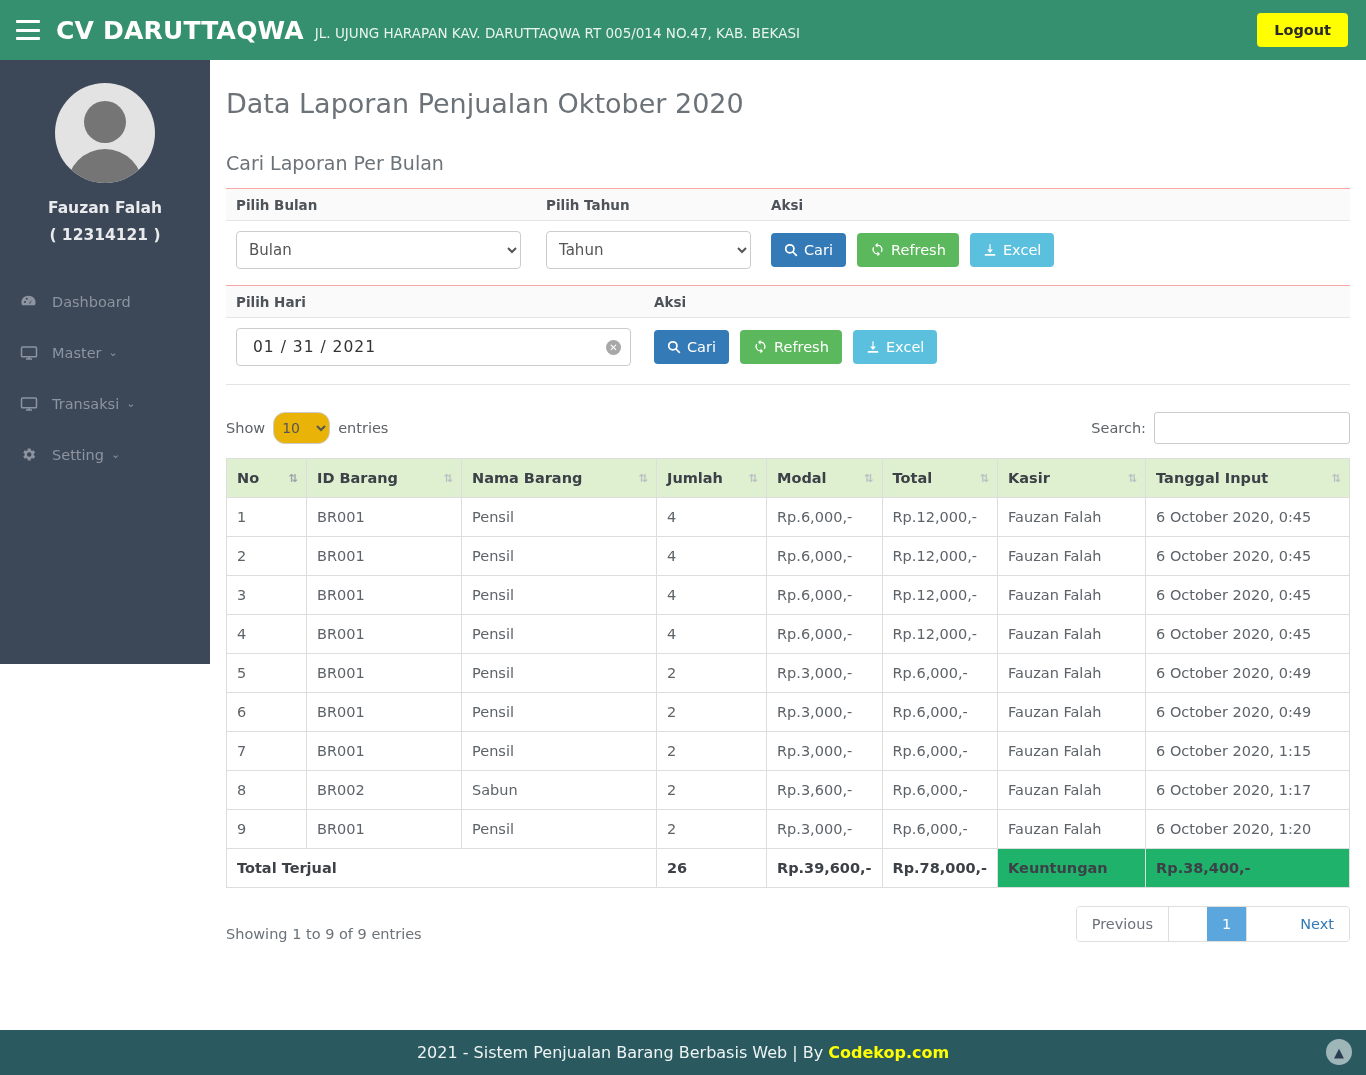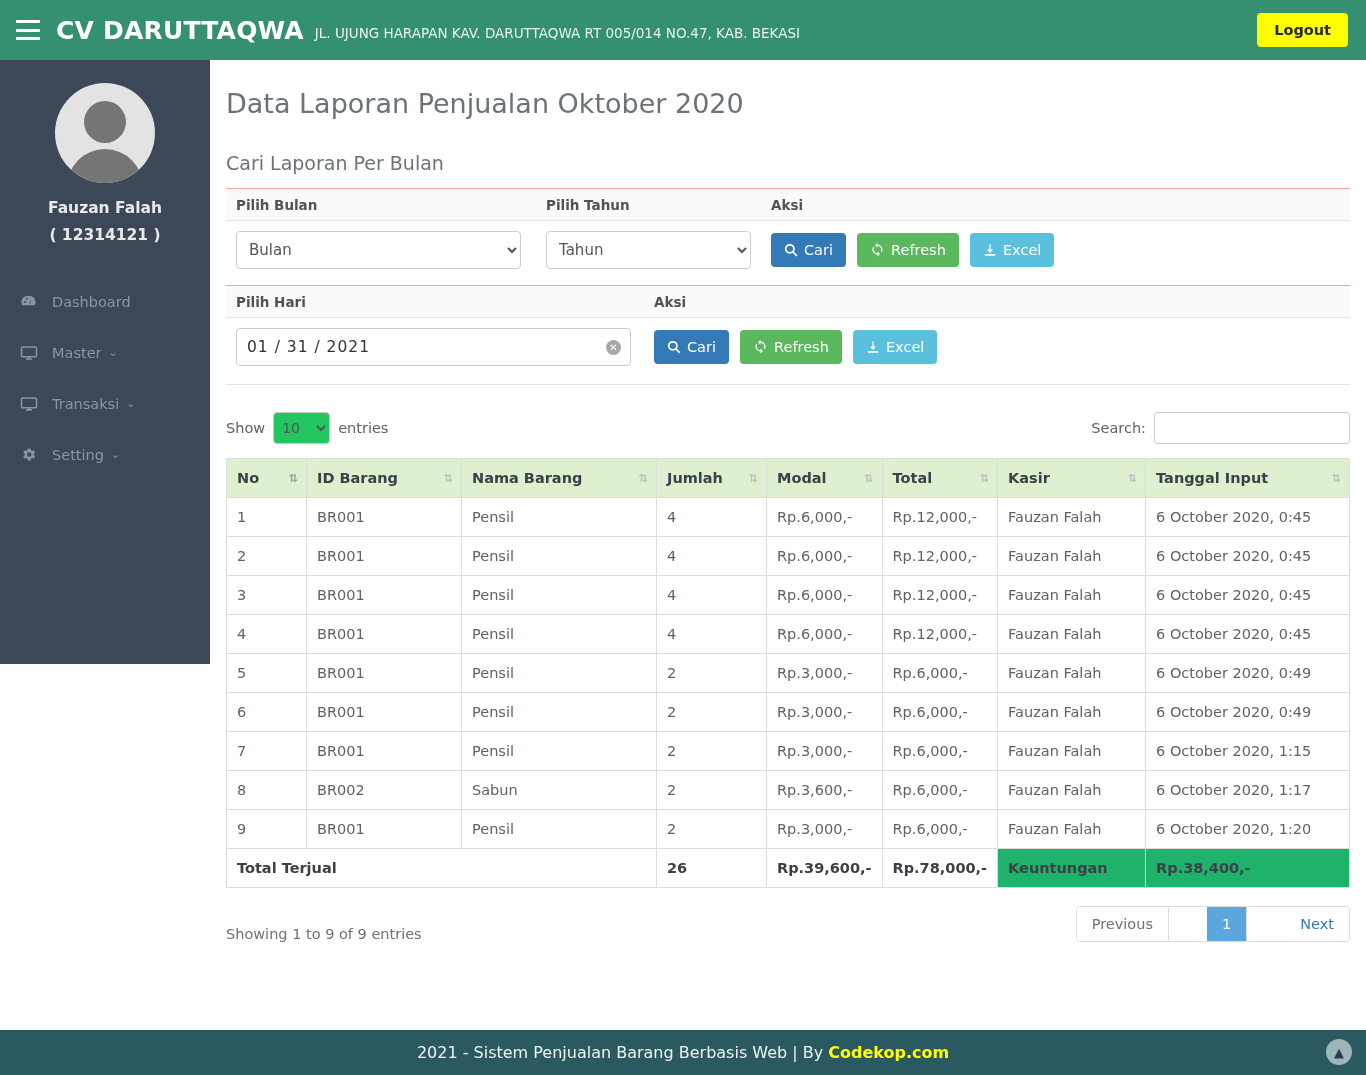--- a/index.html
+++ b/index.html
@@ -122,38 +122,38 @@
     display: inline-flex; align-items: center; gap: 6px;
   }
   .btn-primary { background: #337ab7; }
   .btn-success { background: #5cb85c; }
   .btn-info    { background: #5bc0de; }
 
   .date-input {
     width: 395px; height: 38px;
     border: 1px solid #ccc; border-radius: 4px;
     background: #fff; display: flex; align-items: center;
-    padding: 0 10px; position: relative;
+    padding: 0 16px; position: relative;
   }
   .date-input .dval { font-size: 15.5px; color: #333; letter-spacing: 1px; }
   .date-clear {
     position: absolute; right: 9px; width: 15px; height: 15px;
     border-radius: 50%; background: #a8a8a8; color: #fff;
     font-size: 10px; line-height: 15px; text-align: center; cursor: pointer;
   }
 
   .divider { border-top: 1px solid #e4e4e4; margin-top: 2px; }
 
   
   .dt-top { display:flex; align-items:center; margin-top: 27px; padding: 0 0 0 0; }
   .dt-len { display:flex; align-items:center; color:#5d6368; font-size:14.5px; }
   .dt-len select {
     margin: 0 8px; height: 32px; width: 57px; font-size: 14px;
-    border: 1px solid #ccc; border-radius: 4px; padding: 2px 4px;
-    font-family: inherit; color: #555; background:#22c55e;
+    border: 1px solid #ccc; border-radius: 12px; padding: 2px 4px;
+    font-family: inherit; color: #555; background:#eab308;
   }
   .dt-search { margin-left:auto; display:flex; align-items:center; color:#5d6368; font-size:14.5px; }
   .dt-search input {
     margin-left: 8px; width: 196px; height: 32px;
     border: 1px solid #ccc; border-radius: 3px; padding: 2px 8px;
     font-family: inherit; font-size: 14px;
   }
 
   
   table.report {

